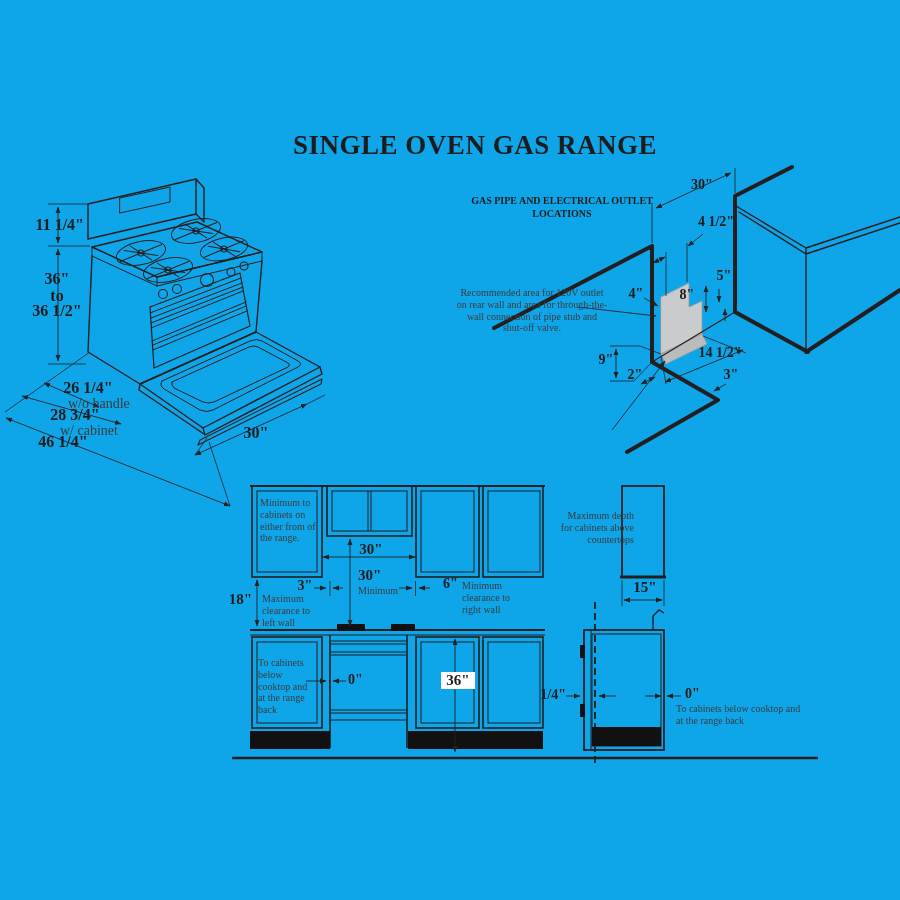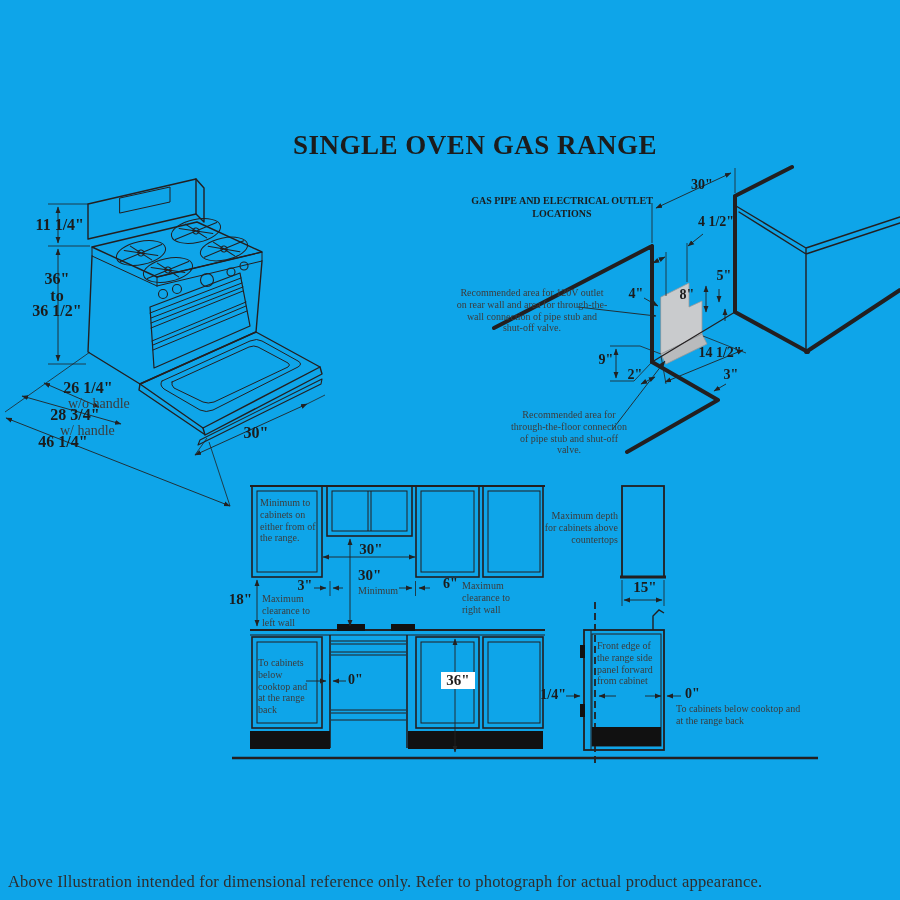--- a/index.html
+++ b/index.html
@@ -206,52 +206,49 @@
 
 <div class="t title" style="left:280px;top:130px;width:390px;text-align:center;">SINGLE OVEN GAS RANGE</div>
 
 <div class="t dim16 r" style="left:26px;top:216px;width:58px;">11 1/4"</div>
 <div class="t dim16 c" style="left:28px;top:270px;width:58px;">36"</div>
 <div class="t dim16 c" style="left:28px;top:287px;width:58px;">to</div>
 <div class="t dim16 c" style="left:28px;top:302px;width:58px;">36 1/2"</div>
 <div class="t dim16 c" style="left:60px;top:379px;width:56px;">26 1/4"</div>
 <div class="t sub c" style="left:68px;top:396px;width:56px;">w/o handle</div>
 <div class="t dim16 c" style="left:47px;top:406px;width:56px;">28 3/4"</div>
-<div class="t sub c" style="left:60px;top:423px;width:50px;">w/ handle</div>
+<div class="t sub c" style="left:60px;top:423px;width:50px;">w/ cabinet</div>
 <div class="t dim16 c" style="left:35px;top:433px;width:56px;">46 1/4"</div>
 <div class="t dim16 c" style="left:238px;top:424px;width:36px;">30"</div>
 
 <div class="t gashead c" style="left:462px;top:195px;width:200px;">GAS PIPE AND ELECTRICAL OUTLET LOCATIONS</div>
 <div class="t note c" style="left:456px;top:287px;width:152px;">Recommended area for 120V outlet on rear wall and area for through-the-wall connection of pipe stub and shut-off valve.</div>
-<div class="t note c" style="left:508px;top:409px;width:122px;">Recommended area for through-the-floor connection of pipe stub and shut-off valve.</div>
 <div class="t dim c" style="left:684px;top:177px;width:36px;">30"</div>
 <div class="t dim c" style="left:692px;top:214px;width:48px;">4 1/2"</div>
 <div class="t dim c" style="left:714px;top:268px;width:20px;">5"</div>
 <div class="t dim c" style="left:625px;top:286px;width:22px;">4"</div>
 <div class="t dim c" style="left:677px;top:287px;width:20px;">8"</div>
 <div class="t dim c" style="left:596px;top:352px;width:20px;">9"</div>
 <div class="t dim c" style="left:624px;top:367px;width:22px;">2"</div>
 <div class="t dim c" style="left:690px;top:345px;width:60px;">14 1/2"</div>
 <div class="t dim c" style="left:720px;top:367px;width:22px;">3"</div>
 
 <div class="t note l" style="left:260px;top:497px;width:64px;">Minimum to cabinets on either from of the range.</div>
 <div class="t dim15 c" style="left:351px;top:541px;width:40px;">30"</div>
 <div class="t dim15 l" style="left:358px;top:567px;width:40px;">30"</div>
 <div class="t note l" style="left:358px;top:585px;width:60px;">Minimum</div>
 <div class="t dim c" style="left:296px;top:578px;width:18px;">3"</div>
 <div class="t note l" style="left:262px;top:593px;width:57px;">Maximum clearance to left wall</div>
 <div class="t dim l" style="left:443px;top:576px;width:18px;">6"</div>
-<div class="t note l" style="left:462px;top:580px;width:60px;">Maximum clearance to right wall</div>
+<div class="t note l" style="left:462px;top:580px;width:60px;">Minimum clearance to right wall</div>
 <div class="t dim15 r" style="left:226px;top:591px;width:26px;">18"</div>
 <div class="t note l" style="left:258px;top:657px;width:58px;">To cabinets below cooktop and at the range back</div>
 <div class="t dim l" style="left:348px;top:672px;width:20px;">0"</div>
 <div class="t dim15 c bgw" style="left:441px;top:672px;width:30px;">36"</div>
 
-<div class="t note r" style="left:544px;top:510px;width:74px;">Maximum depth for cabinets above countertops</div>
+<div class="t note r" style="left:544px;top:510px;width:74px;padding-left:16px;">Maximum depth for cabinets above countertops</div>
 <div class="t dim15 c" style="left:630px;top:579px;width:30px;">15"</div>
-<div class="t note l" style="left:597px;top:640px;width:62px;">Front edge of the range side panel forward from cabinet</div>
 <div class="t dim r" style="left:540px;top:687px;width:26px;">1/4"</div>
 <div class="t dim l" style="left:685px;top:686px;width:20px;">0"</div>
 <div class="t note l" style="left:676px;top:703px;width:130px;">To cabinets below cooktop and at the range back</div>
 
-<div class="t footer" style="left:8px;top:872px;width:890px;">Above Illustration intended for dimensional reference only. Refer to photograph for actual product appearance.</div>
 
 </div>
 
 </body></html>

